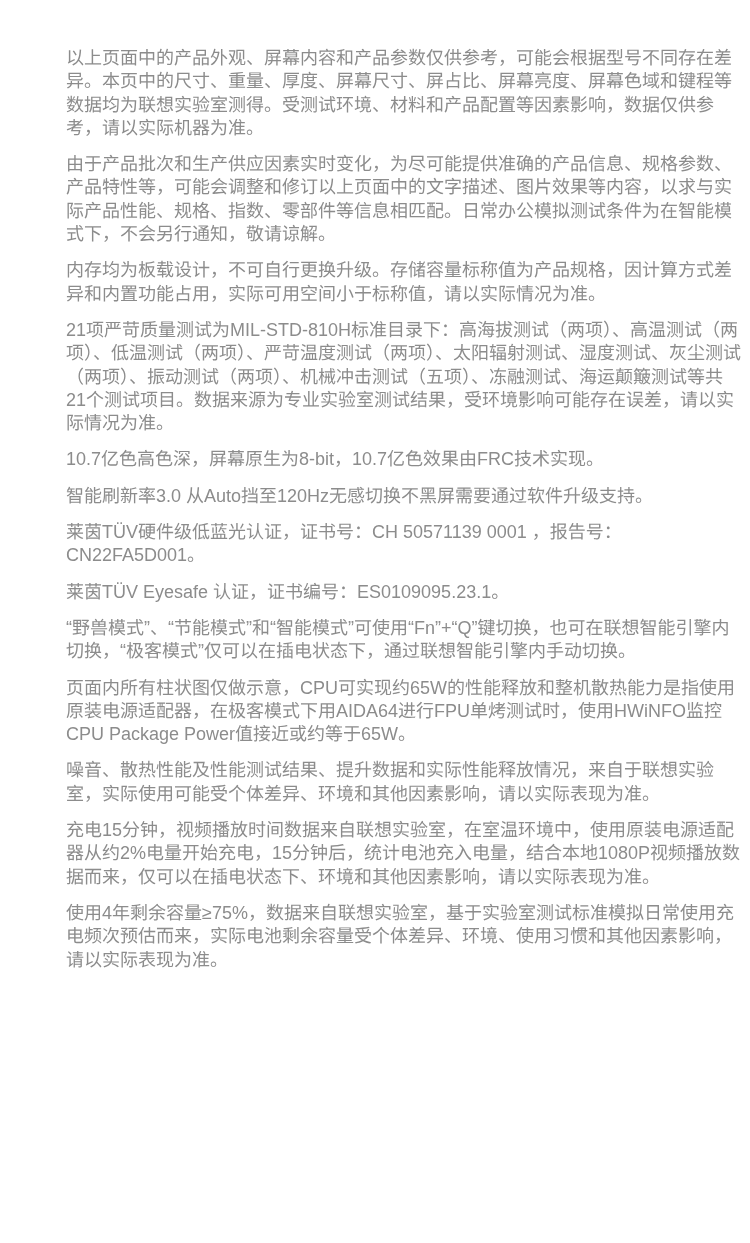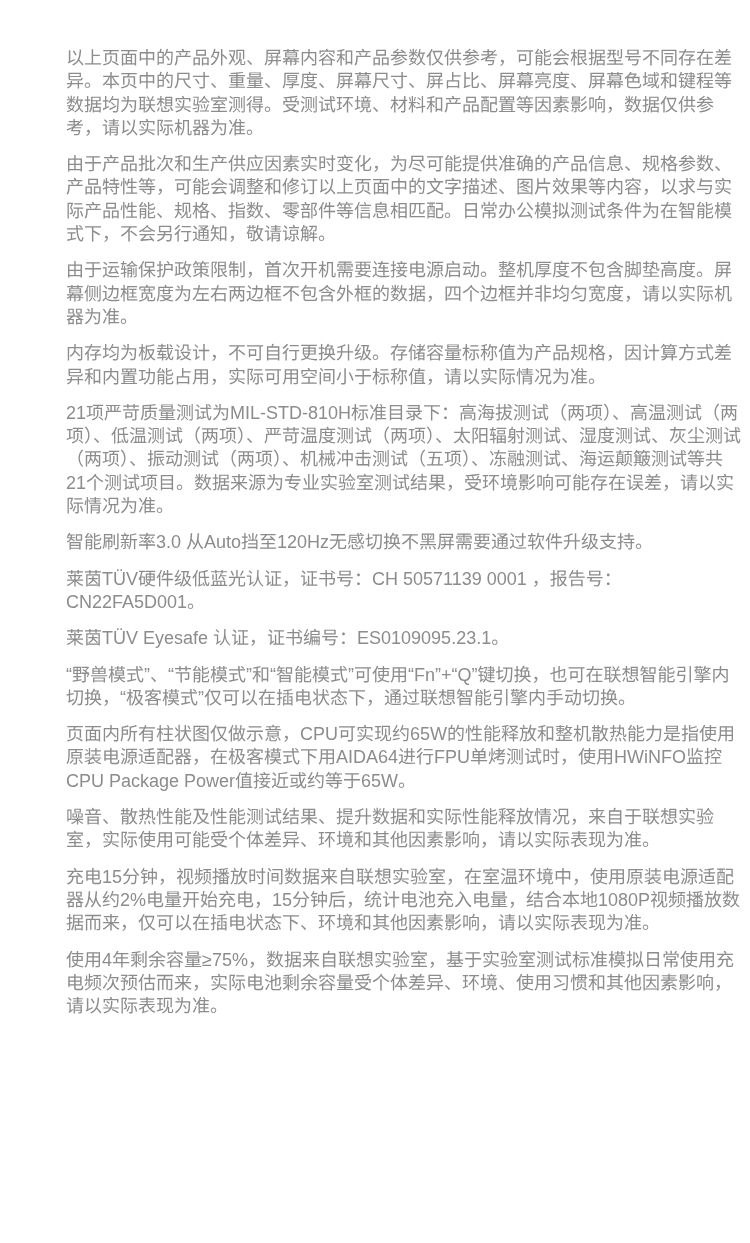--- a/index.html
+++ b/index.html
@@ -30,23 +30,23 @@
     word-break: normal;
     overflow-wrap: break-word;
   }
 </style>
 </head>
 <body>
 
 <main class="page">
   <p class="para">以上页面中的产品外观、屏幕内容和产品参数仅供参考，可能会根据型号不同存在差异。本页中的尺寸、重量、厚度、屏幕尺寸、屏占比、屏幕亮度、屏幕色域和键程等数据均为联想实验室测得。受测试环境、材料和产品配置等因素影响，数据仅供参考，请以实际机器为准。</p>
   <p class="para">由于产品批次和生产供应因素实时变化，为尽可能提供准确的产品信息、规格参数、产品特性等，可能会调整和修订以上页面中的文字描述、图片效果等内容，以求与实际产品性能、规格、指数、零部件等信息相匹配。日常办公模拟测试条件为在智能模式下，不会另行通知，敬请谅解。</p>
-  <p class="para">由于运输保护政策限制，首次开机需要连接电源启动。整机厚度不包含脚垫高度。屏幕侧边框宽度为左右两边框不包含外框的数据，四个边框并非均匀宽度，请以实际机器为准。</p>
   <p class="para">内存均为板载设计，不可自行更换升级。存储容量标称值为产品规格，因计算方式差异和内置功能占用，实际可用空间小于标称值，请以实际情况为准。</p>
   <p class="para">21项严苛质量测试为MIL-STD-810H标准目录下：高海拔测试（两项）、高温测试（两项）、低温测试（两项）、严苛温度测试（两项）、太阳辐射测试、湿度测试、灰尘测试（两项）、振动测试（两项）、机械冲击测试（五项）、冻融测试、海运颠簸测试等共21个测试项目。数据来源为专业实验室测试结果，受环境影响可能存在误差，请以实际情况为准。</p>
+  <p class="para">10.7亿色高色深，屏幕原生为8-bit，10.7亿色效果由FRC技术实现。</p>
   <p class="para">智能刷新率3.0 从Auto挡至120Hz无感切换不黑屏需要通过软件升级支持。</p>
   <p class="para">莱茵TÜV硬件级低蓝光认证，证书号：CH 50571139 0001 ，报告号：CN22FA5D001。</p>
   <p class="para">莱茵TÜV Eyesafe 认证，证书编号：ES0109095.23.1。</p>
   <p class="para">“野兽模式”、“节能模式”和“智能模式”可使用“Fn”+“Q”键切换，也可在联想智能引擎内切换，“极客模式”仅可以在插电状态下，通过联想智能引擎内手动切换。</p>
   <p class="para">页面内所有柱状图仅做示意，CPU可实现约65W的性能释放和整机散热能力是指使用原装电源适配器，在极客模式下用AIDA64进行FPU单烤测试时，使用HWiNFO监控CPU Package Power值接近或约等于65W。</p>
   <p class="para">噪音、散热性能及性能测试结果、提升数据和实际性能释放情况，来自于联想实验室，实际使用可能受个体差异、环境和其他因素影响，请以实际表现为准。</p>
   <p class="para">充电15分钟，视频播放时间数据来自联想实验室，在室温环境中，使用原装电源适配器从约2%电量开始充电，15分钟后，统计电池充入电量，结合本地1080P视频播放数据而来，仅可以在插电状态下、环境和其他因素影响，请以实际表现为准。</p>
   <p class="para">使用4年剩余容量≥75%，数据来自联想实验室，基于实验室测试标准模拟日常使用充电频次预估而来，实际电池剩余容量受个体差异、环境、使用习惯和其他因素影响，请以实际表现为准。</p>
 </main>
 

